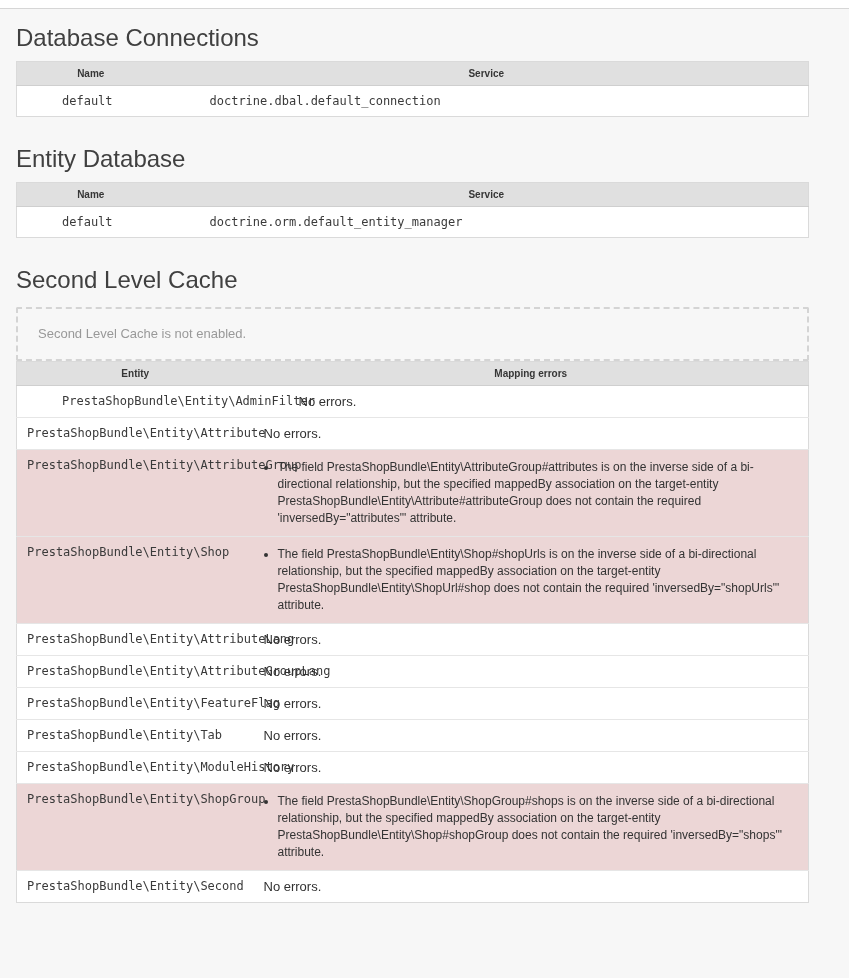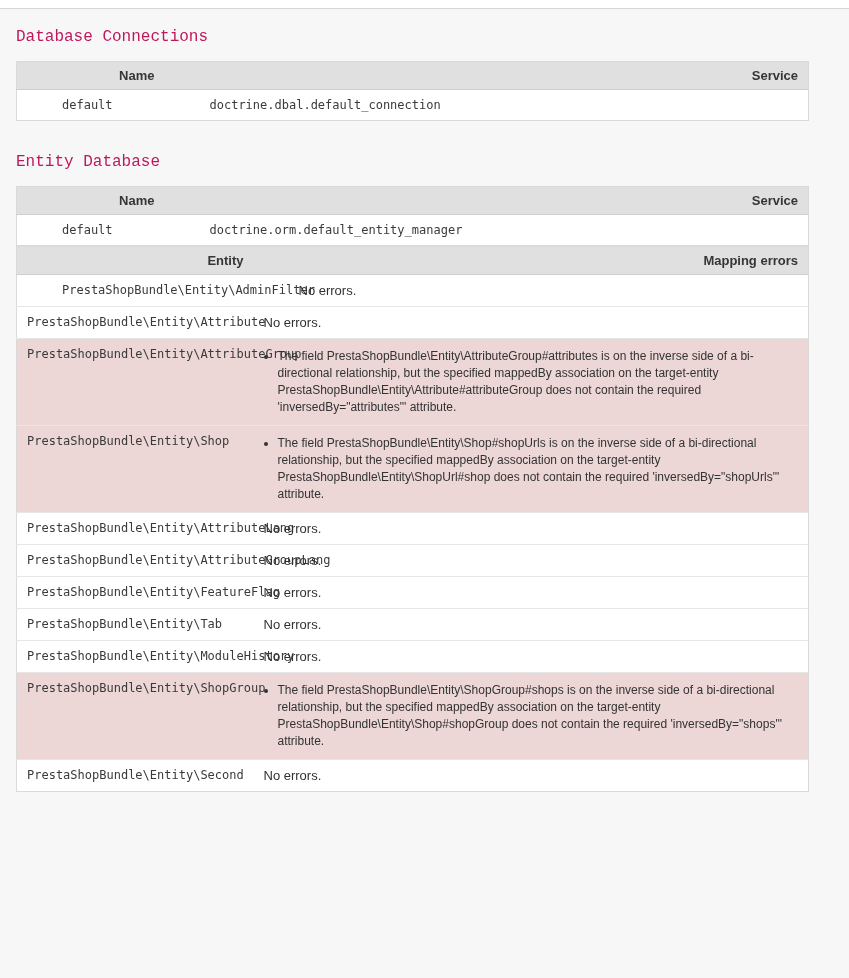--- a/index.html
+++ b/index.html
@@ -14,41 +14,40 @@
   .top-strip {
     height: 9px;
     background: #ffffff;
     border-bottom: 1px solid #d6d6d6;
   }
   .content {
     margin: 0 40px 0 16px;
     padding-bottom: 40px;
   }
   h2.section-title {
-    font-size: 16px;
+    font-size: 24px;
     font-weight: 400;
-    color: #be185d;
+    color: #404040;
     margin: 30px 0 12px 0;
     line-height: 23px;
-    font-family: Liberation Mono, monospace;
   }
   h2.section-title.first { margin-top: 17px; }
   table {
     width: 100%;
     border-collapse: collapse;
     background: #ffffff;
     border: 1px solid #dadada;
     font-size: 13px;
     table-layout: fixed;
   }
   th {
     background: #e0e0e0;
-    text-align: right;
+    text-align: center;
     font-weight: bold;
-    font-size: 13px;
+    font-size: 10px;
     color: #363636;
     padding: 6px 10px;
     border-bottom: 1px solid #cfcfcf;
   }
   td {
     padding: 8px 10px;
     border-top: 1px solid #e6e6e6;
     vertical-align: top;
     color: #313131;
   }
@@ -126,20 +125,24 @@
         <tbody>
           <tr>
             <td class="mono">default</td>
             <td class="mono">doctrine.orm.default_entity_manager</td>
           </tr>
         </tbody>
       </table>
   </section>
 
   <section>
+    <h2 class="section-title">Second Level Cache</h2>
+    <div class="empty-box">
+      <span>Second Level Cache is not enabled.</span>
+    </div>
   </section>
 
   <section>
     <table class="tbl-map">
       <colgroup>
           <col class="c1">
           <col>
         </colgroup>
     <thead>
           <tr>

